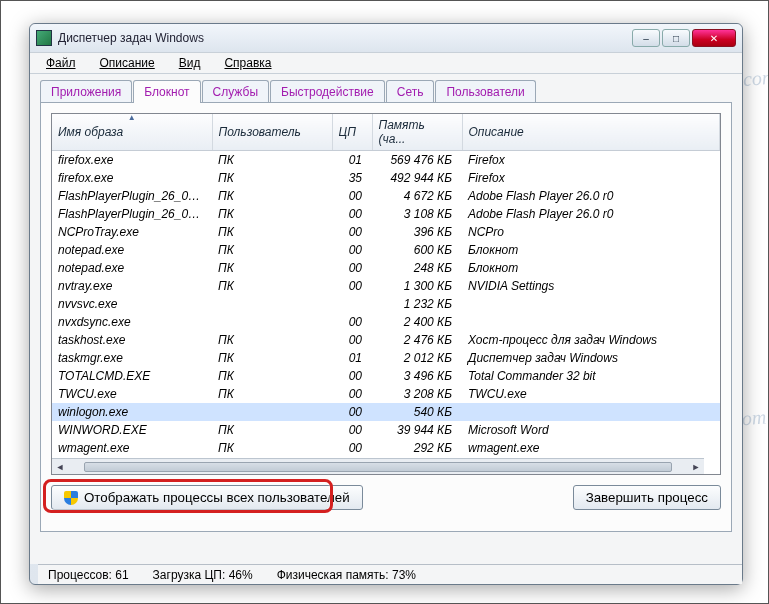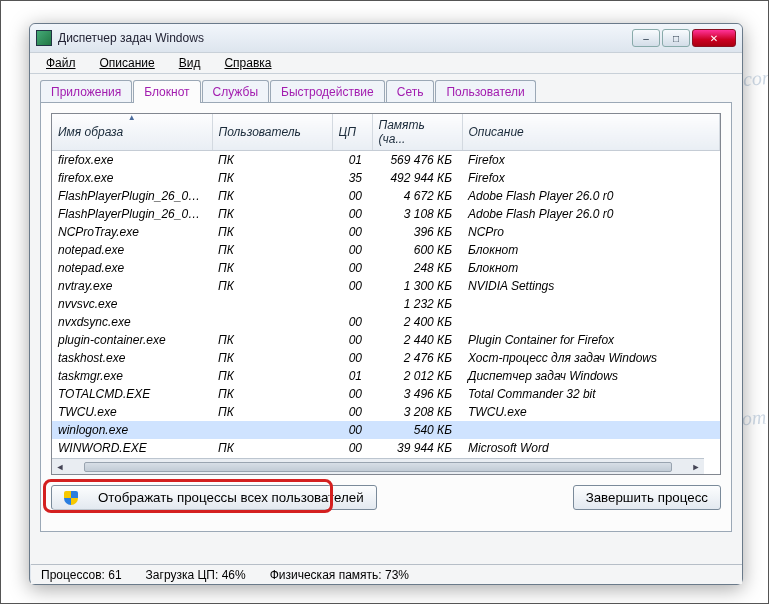--- a/index.html
+++ b/index.html
@@ -167,36 +167,36 @@
     display: flex;
     justify-content: space-between;
     align-items: center;
   }
   .btn {
     border: 1px solid #7a8a9a;
     background: linear-gradient(to bottom,#fcfdfe,#e3e9f0);
     border-radius: 3px;
     padding: 4px 12px;
     cursor: pointer;
-    display:inline-flex; align-items:center; gap:20px;
+    display:inline-flex; align-items:center; gap:6px;
   }
   .highlight-ring {
     position:absolute;
     border: 3px solid #d42020;
     border-radius: 8px;
     box-shadow: 0 0 0 1px rgba(255,255,255,0.5) inset;
     pointer-events:none;
   }
   .shield-icon {
     width:14px; height:14px;
     background: conic-gradient(#2a7ee0 0 25%, #f7c800 0 50%, #2a7ee0 0 75%, #f7c800 0 100%);
     border-radius: 2px 2px 50% 50%;
   }
   .status-bar {
-    position: absolute; bottom:0; left:1px; right:0;
+    position: absolute; bottom:0; left:8px; right:0;
     height: 20px;
     border-top: 1px solid #b6bec7;
     background: #f4f5f6;
     display:flex; align-items:center;
     padding: 0 10px;
     gap: 24px;
   }
   .watermark {
     position:absolute;
     color: rgba(80,120,160,0.28);
@@ -331,27 +331,20 @@
                 <td></td>
               </tr>
               <tr>
                 <td>nvxdsync.exe</td>
                 <td></td>
                 <td class="col-cpu">00</td>
                 <td class="col-mem">2 400 КБ</td>
                 <td></td>
               </tr>
               <tr>
-                <td>plugin-container.exe</td>
-                <td>ПК</td>
-                <td class="col-cpu">00</td>
-                <td class="col-mem">2 440 КБ</td>
-                <td>Plugin Container for Firefox</td>
-              </tr>
-              <tr>
                 <td>taskhost.exe</td>
                 <td>ПК</td>
                 <td class="col-cpu">00</td>
                 <td class="col-mem">2 476 КБ</td>
                 <td>Хост-процесс для задач Windows</td>
               </tr>
               <tr>
                 <td>taskmgr.exe</td>
                 <td>ПК</td>
                 <td class="col-cpu">01</td>

